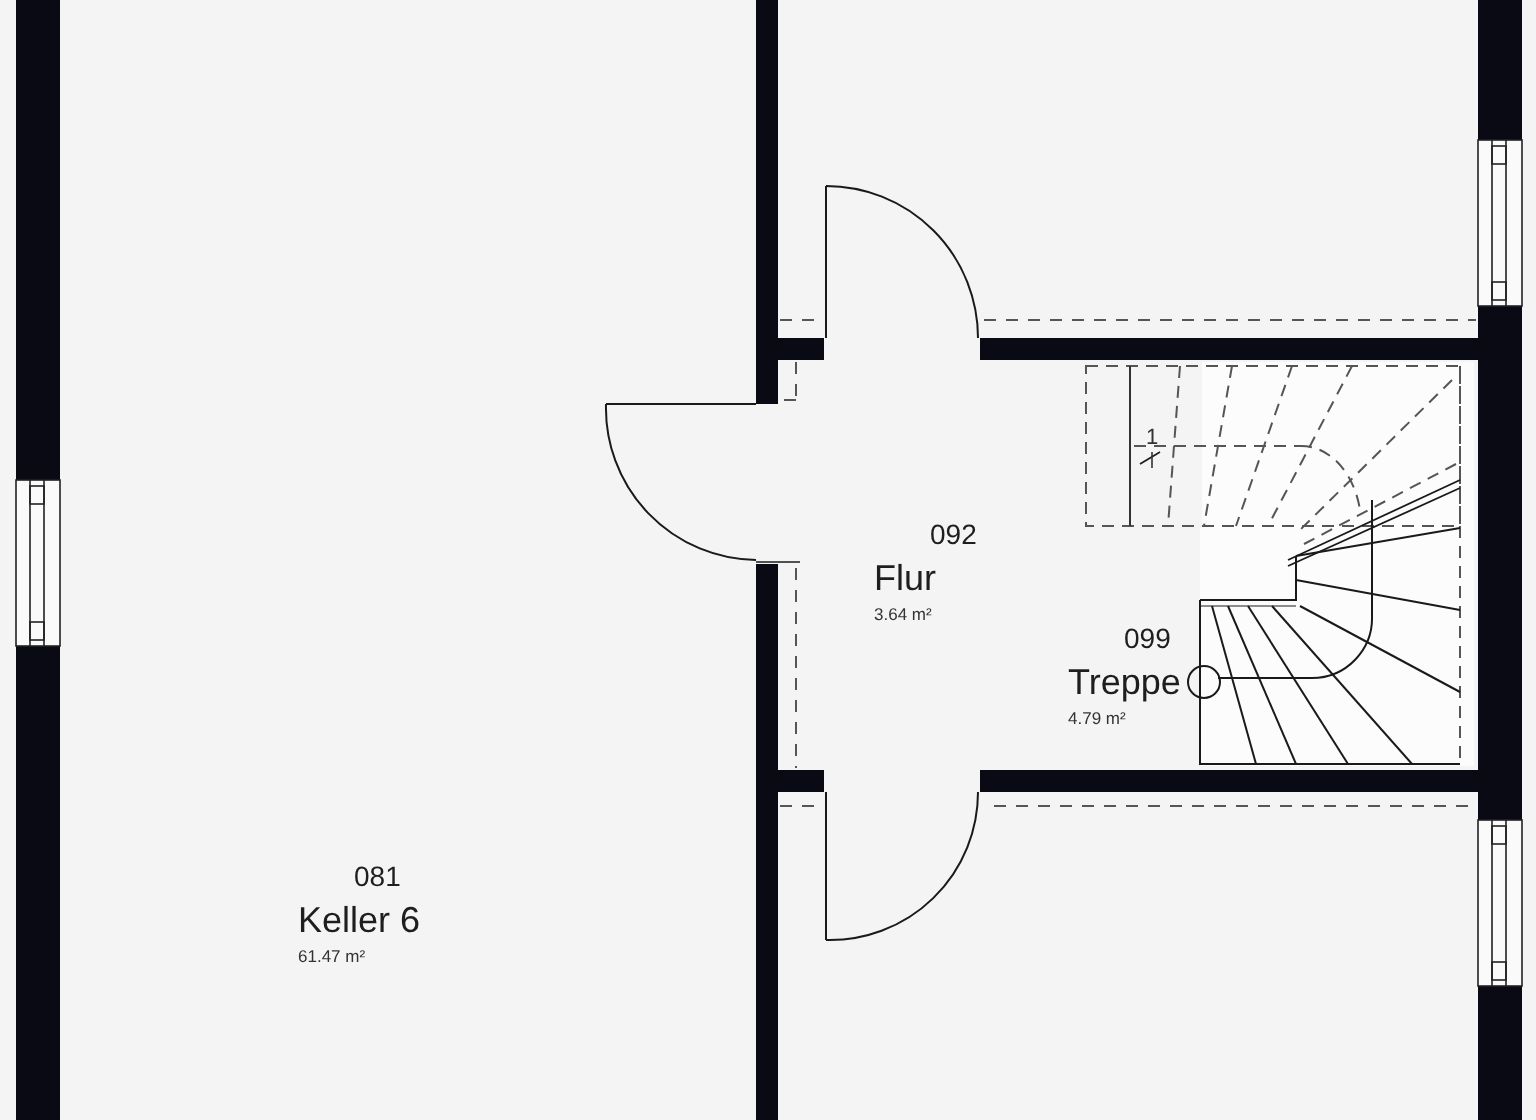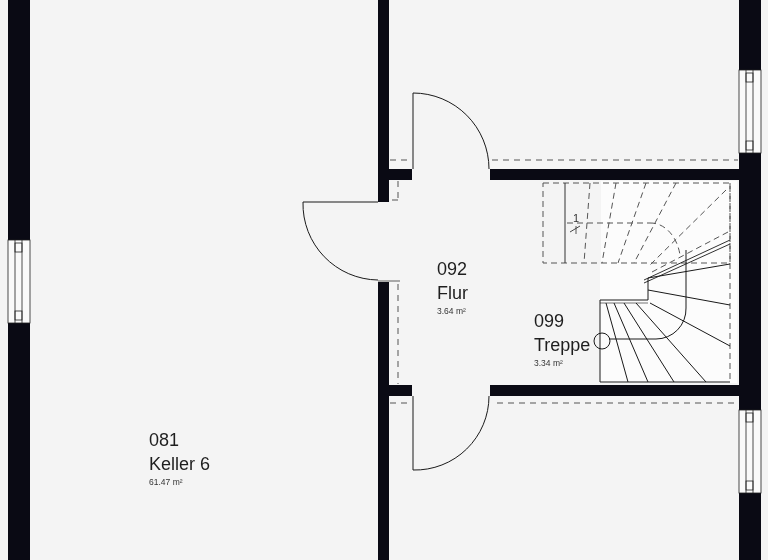--- a/index.html
+++ b/index.html
@@ -8,21 +8,21 @@
     background: #f4f4f4;
     font-family: "Liberation Sans", sans-serif;
     position: relative;
   }
   #plan { position: absolute; left: 0; top: 0; }
   .room-label {
     position: absolute;
     color: #1e1e1e;
     line-height: 1;
   }
-  .room-label .num { font-size: 18px; display: block; margin-bottom: 6px; }
+  .room-label .num { font-size: 14px; display: block; margin-bottom: 6px; margin-left: 28px; }
   .room-label .name { font-size: 18px; display: block; margin-bottom: 5px; }
   .room-label .area { font-size: 8.5px; display: block; color: #333; }
 </style>
 </head>
 <body>
 
 <svg id="plan" width="768" height="560" viewBox="0 0 768 560" xmlns="http://www.w3.org/2000/svg">
 
   <rect x="0" y="0" width="768" height="560" fill="#f4f4f4"></rect>
 
@@ -154,14 +154,14 @@
 
 <div class="room-label" style="left:437px; top:260px;">
   <span class="num">092</span>
   <span class="name">Flur</span>
   <span class="area">3.64 m²</span>
 </div>
 
 <div class="room-label" style="left:534px; top:312px;">
   <span class="num">099</span>
   <span class="name">Treppe</span>
-  <span class="area">3.34 m²</span>
+  <span class="area">4.79 m²</span>
 </div>
 
 </body></html>

